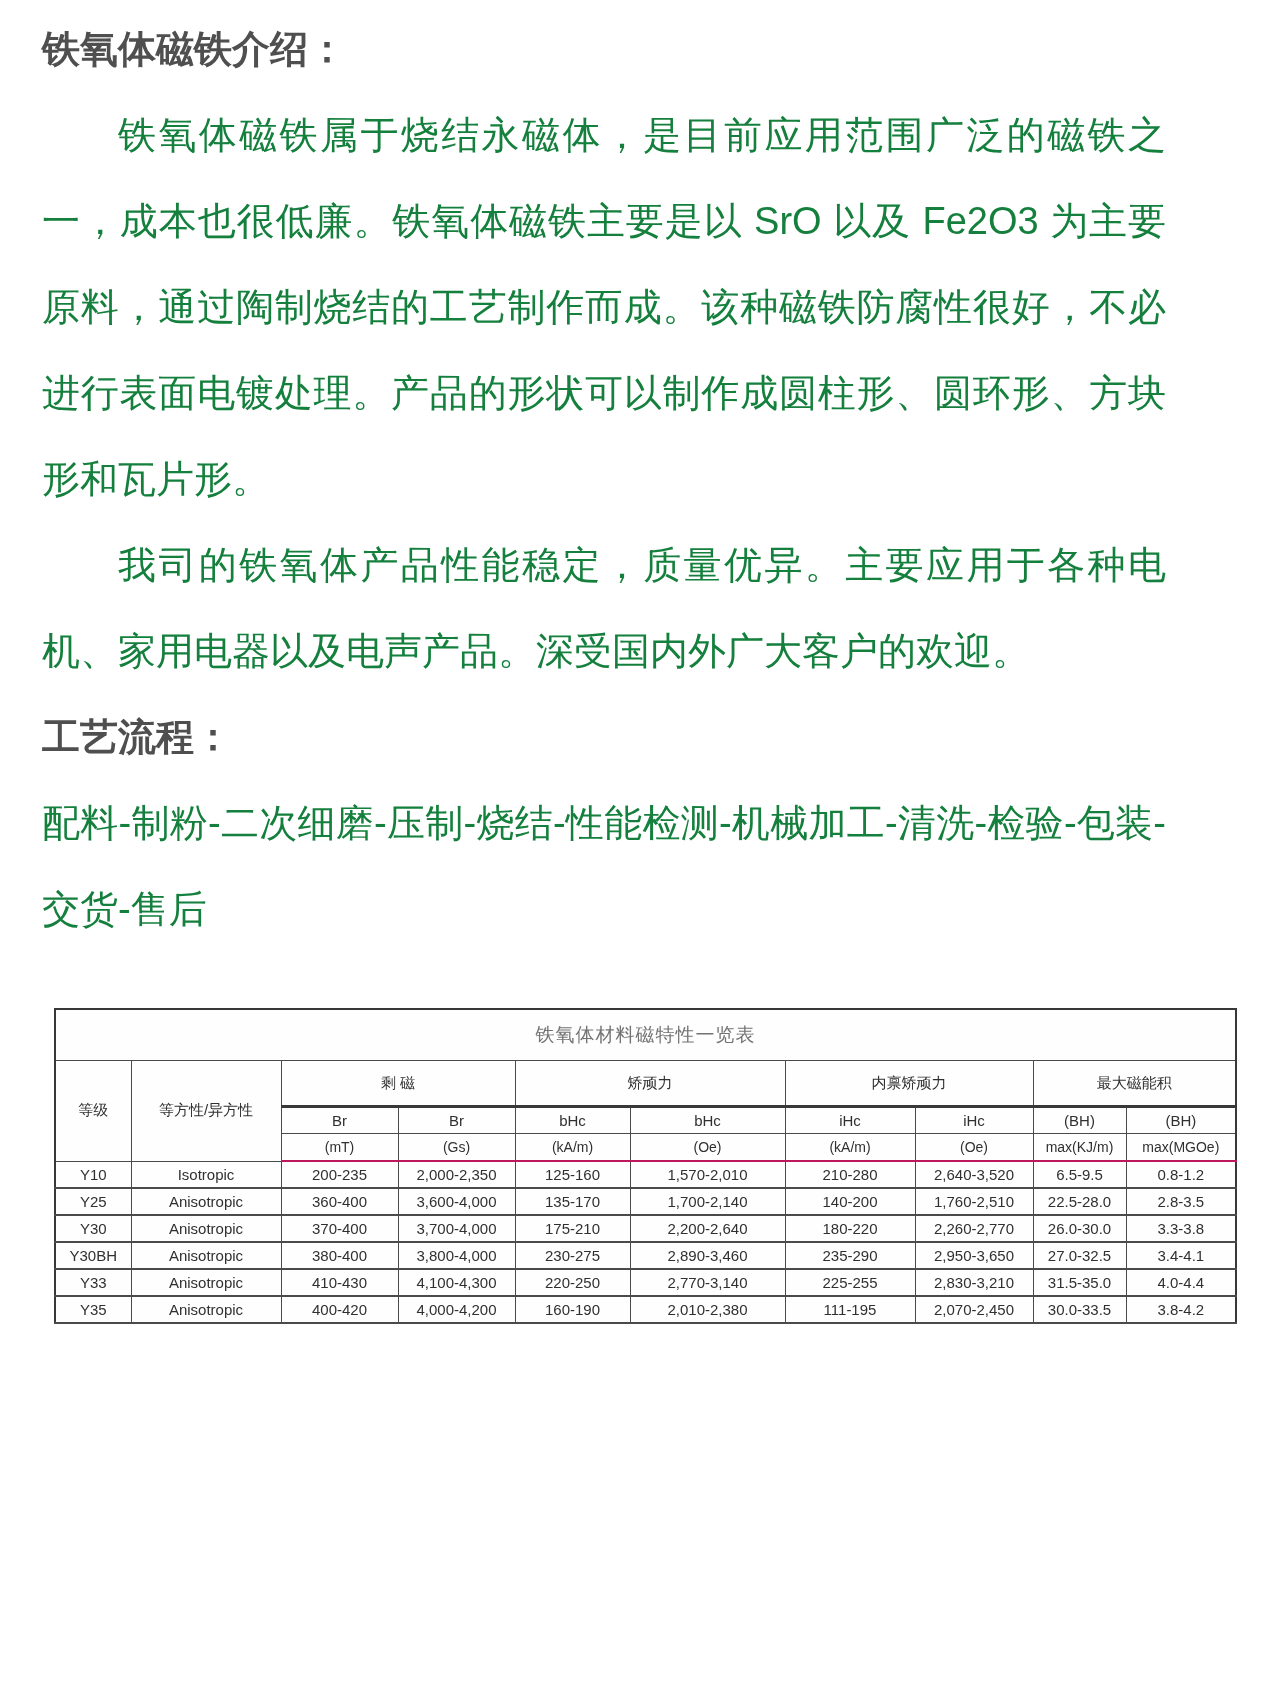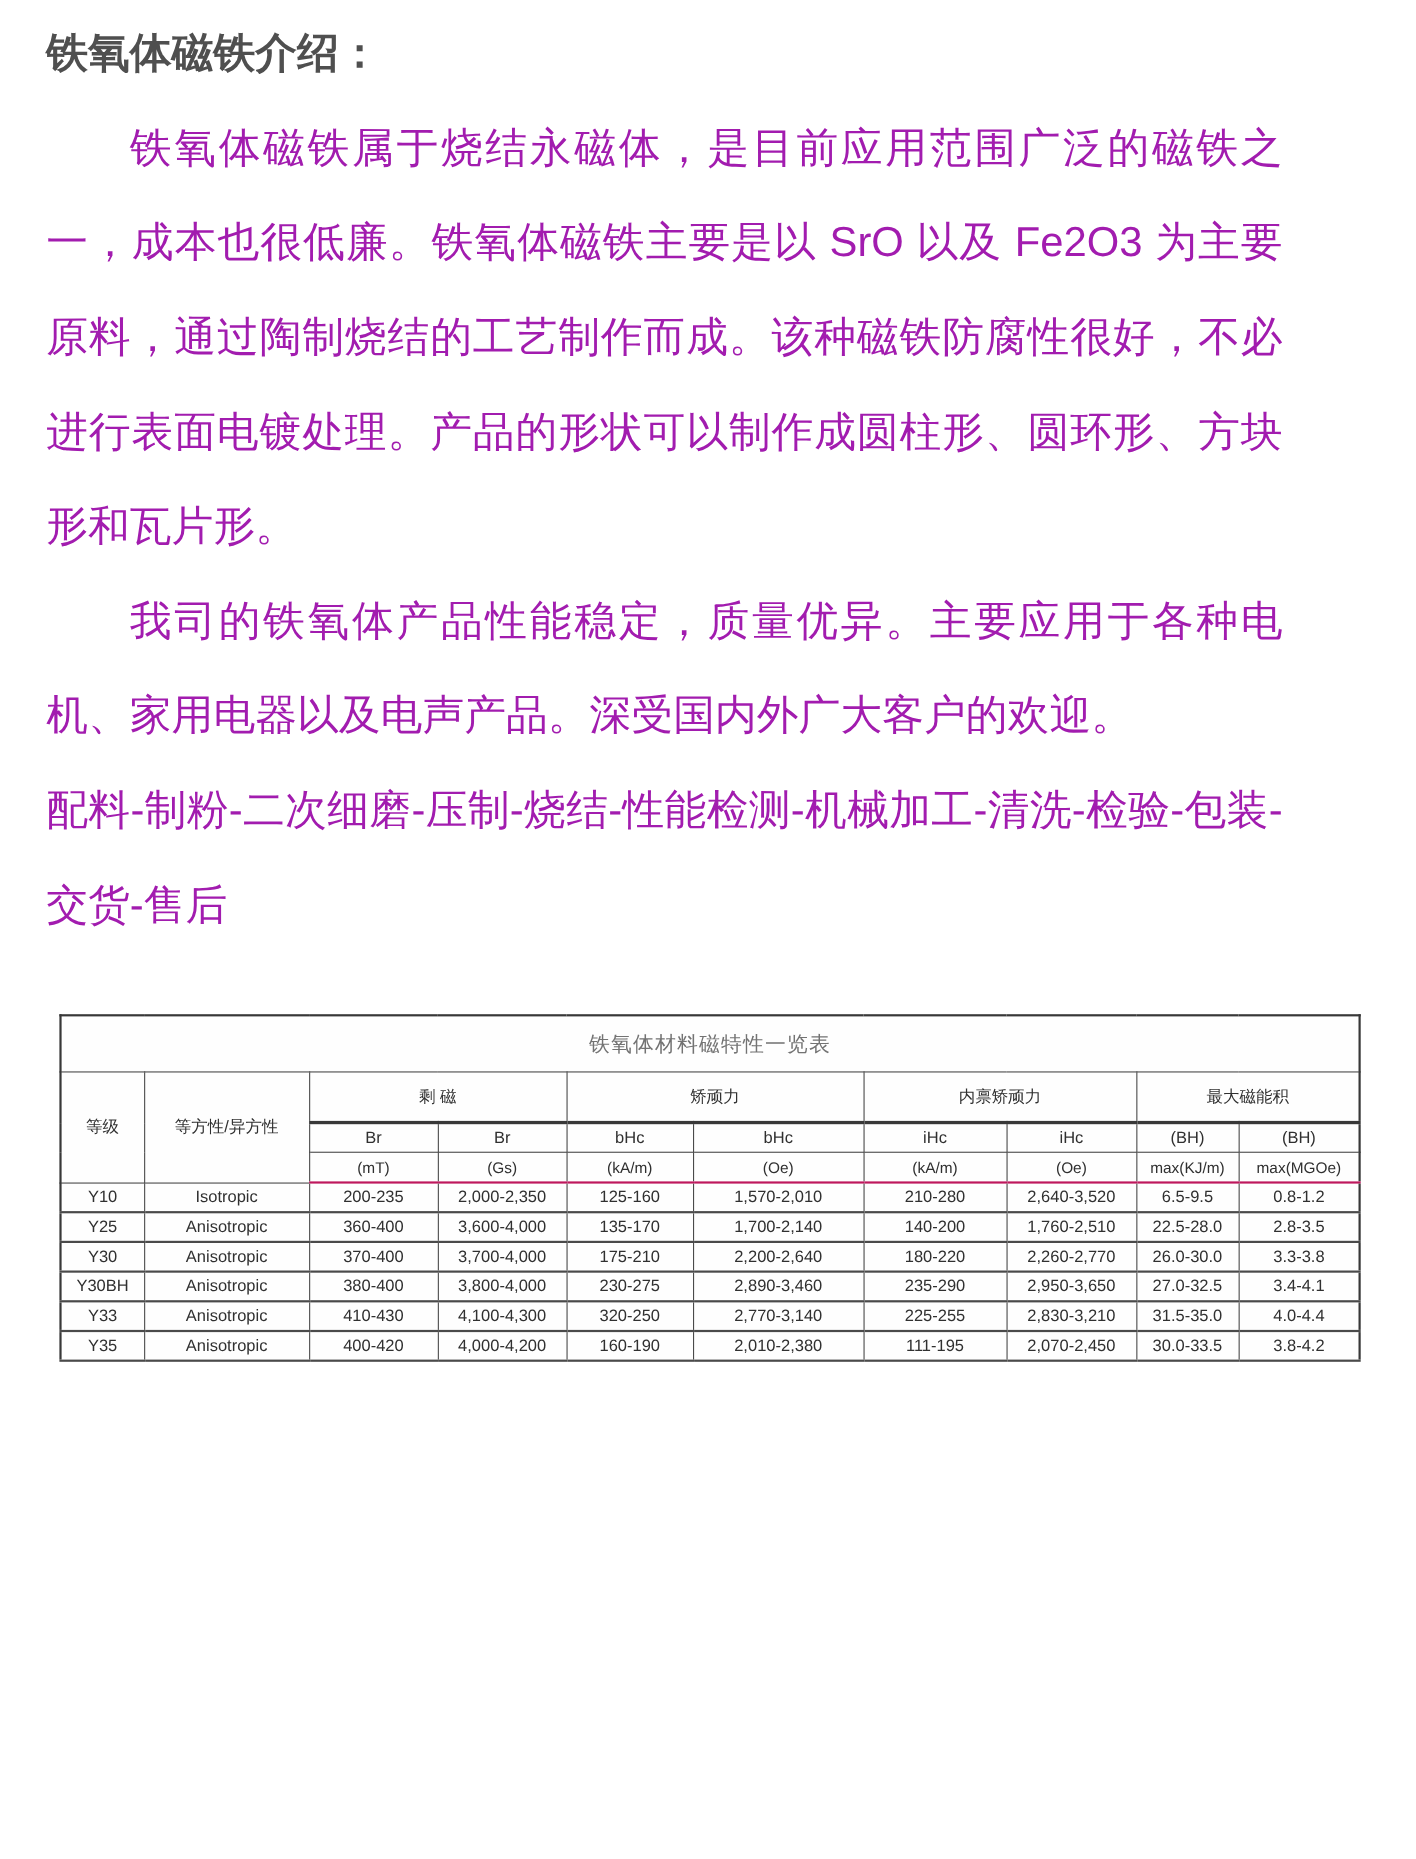--- a/index.html
+++ b/index.html
@@ -23,21 +23,21 @@
   .intro-heading, .process-heading {
     font-size: 38px;
     font-weight: bold;
     color: #4f4f4f;
     line-height: 86px;
     margin: 0;
     text-align: left;
   }
   .body-para {
     font-size: 38px;
-    color: #a21caf;
+    color: #15803d;
     line-height: 86px;
     margin: 0;
     text-align: justify;
   }
   .body-para.indented {
     text-indent: 2em;
   }
   
   .spec-table {
     margin-top: 56px;
@@ -89,20 +89,21 @@
 </style>
 </head>
 <body>
 
 <div class="page">
 
   <div class="text-block">
     <h1 class="intro-heading">铁氧体磁铁介绍：</h1>
     <p class="body-para indented">铁氧体磁铁属于烧结永磁体，是目前应用范围广泛的磁铁之一，成本也很低廉。铁氧体磁铁主要是以 SrO 以及 Fe2O3 为主要原料，通过陶制烧结的工艺制作而成。该种磁铁防腐性很好，不必进行表面电镀处理。产品的形状可以制作成圆柱形、圆环形、方块形和瓦片形。</p>
     <p class="body-para indented">我司的铁氧体产品性能稳定，质量优异。主要应用于各种电机、家用电器以及电声产品。深受国内外广大客户的欢迎。</p>
+    <h2 class="process-heading">工艺流程：</h2>
     <p class="body-para">配料-制粉-二次细磨-压制-烧结-性能检测-机械加工-清洗-检验-包装-交货-售后</p>
   </div>
 
   <table class="spec-table">
     <colgroup>
       <col style="width:76px">
       <col style="width:150px">
       <col style="width:117px">
       <col style="width:117px">
       <col style="width:115px">
@@ -192,21 +193,21 @@
           <td>235-290</td>
           <td>2,950-3,650</td>
           <td>27.0-32.5</td>
           <td>3.4-4.1</td>
         </tr>
         <tr>
           <td>Y33</td>
           <td>Anisotropic</td>
           <td>410-430</td>
           <td>4,100-4,300</td>
-          <td>320-250</td>
+          <td>220-250</td>
           <td>2,770-3,140</td>
           <td>225-255</td>
           <td>2,830-3,210</td>
           <td>31.5-35.0</td>
           <td>4.0-4.4</td>
         </tr>
         <tr>
           <td>Y35</td>
           <td>Anisotropic</td>
           <td>400-420</td>

